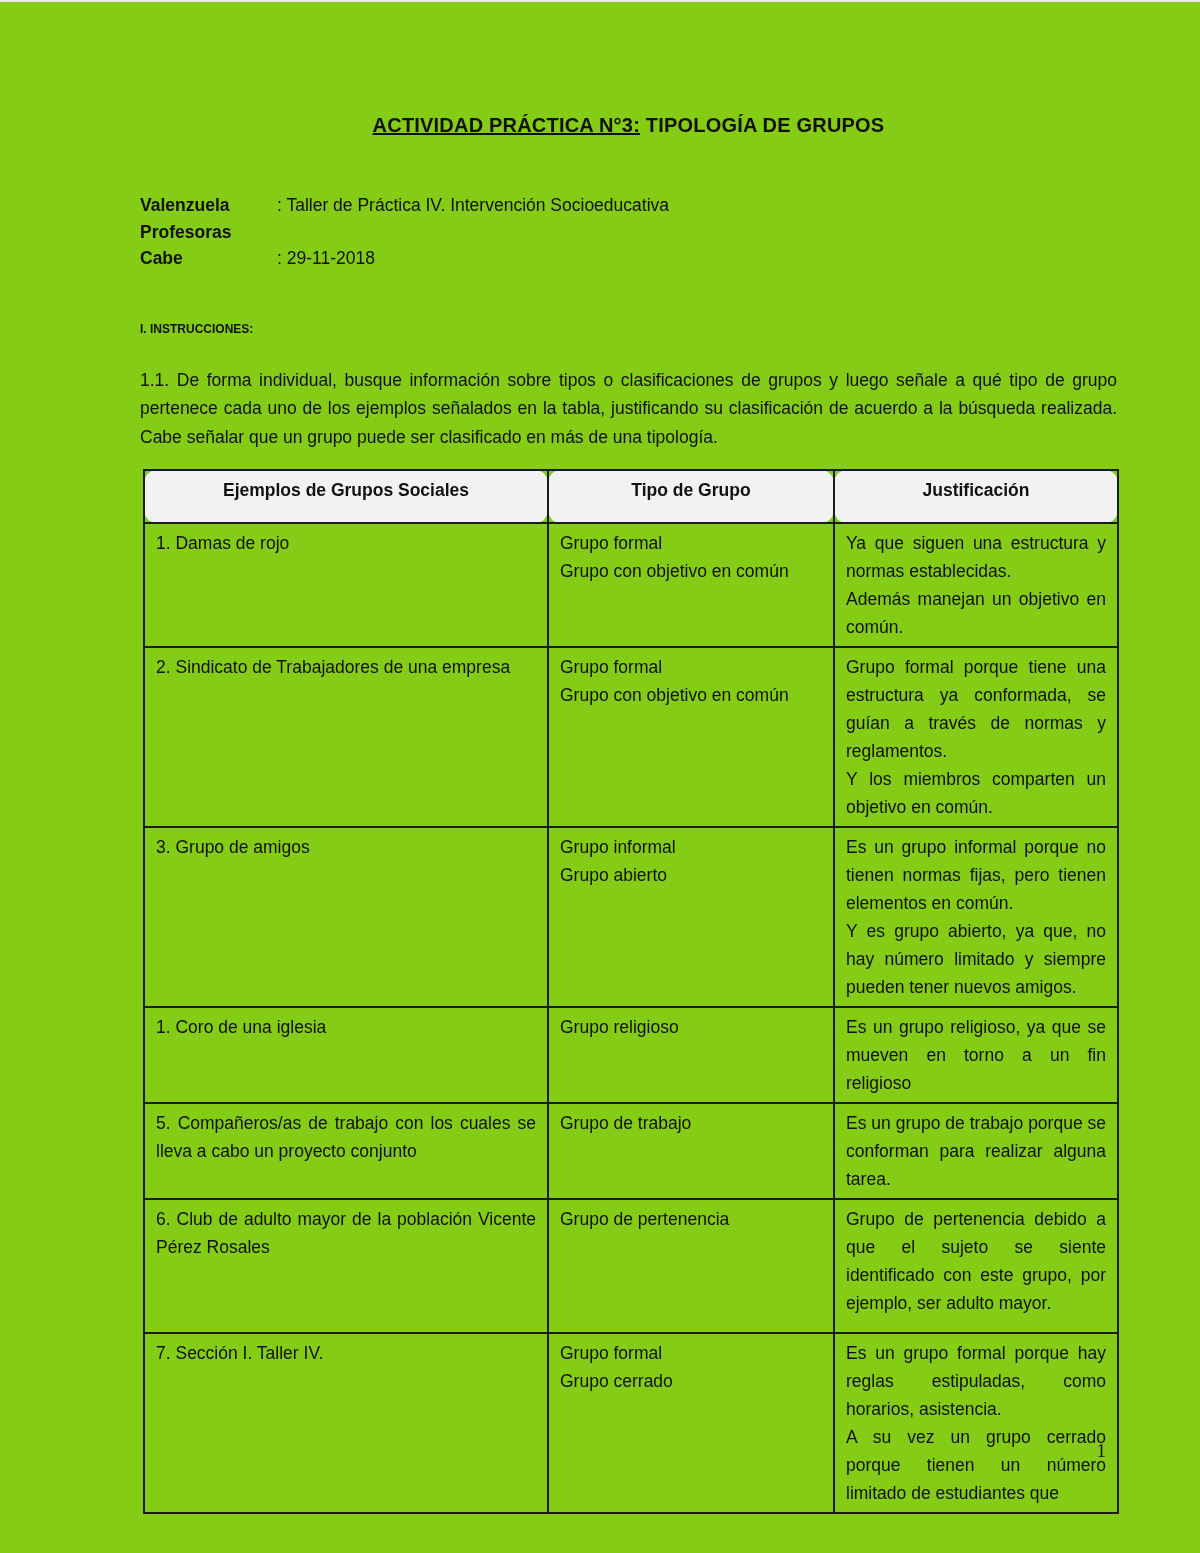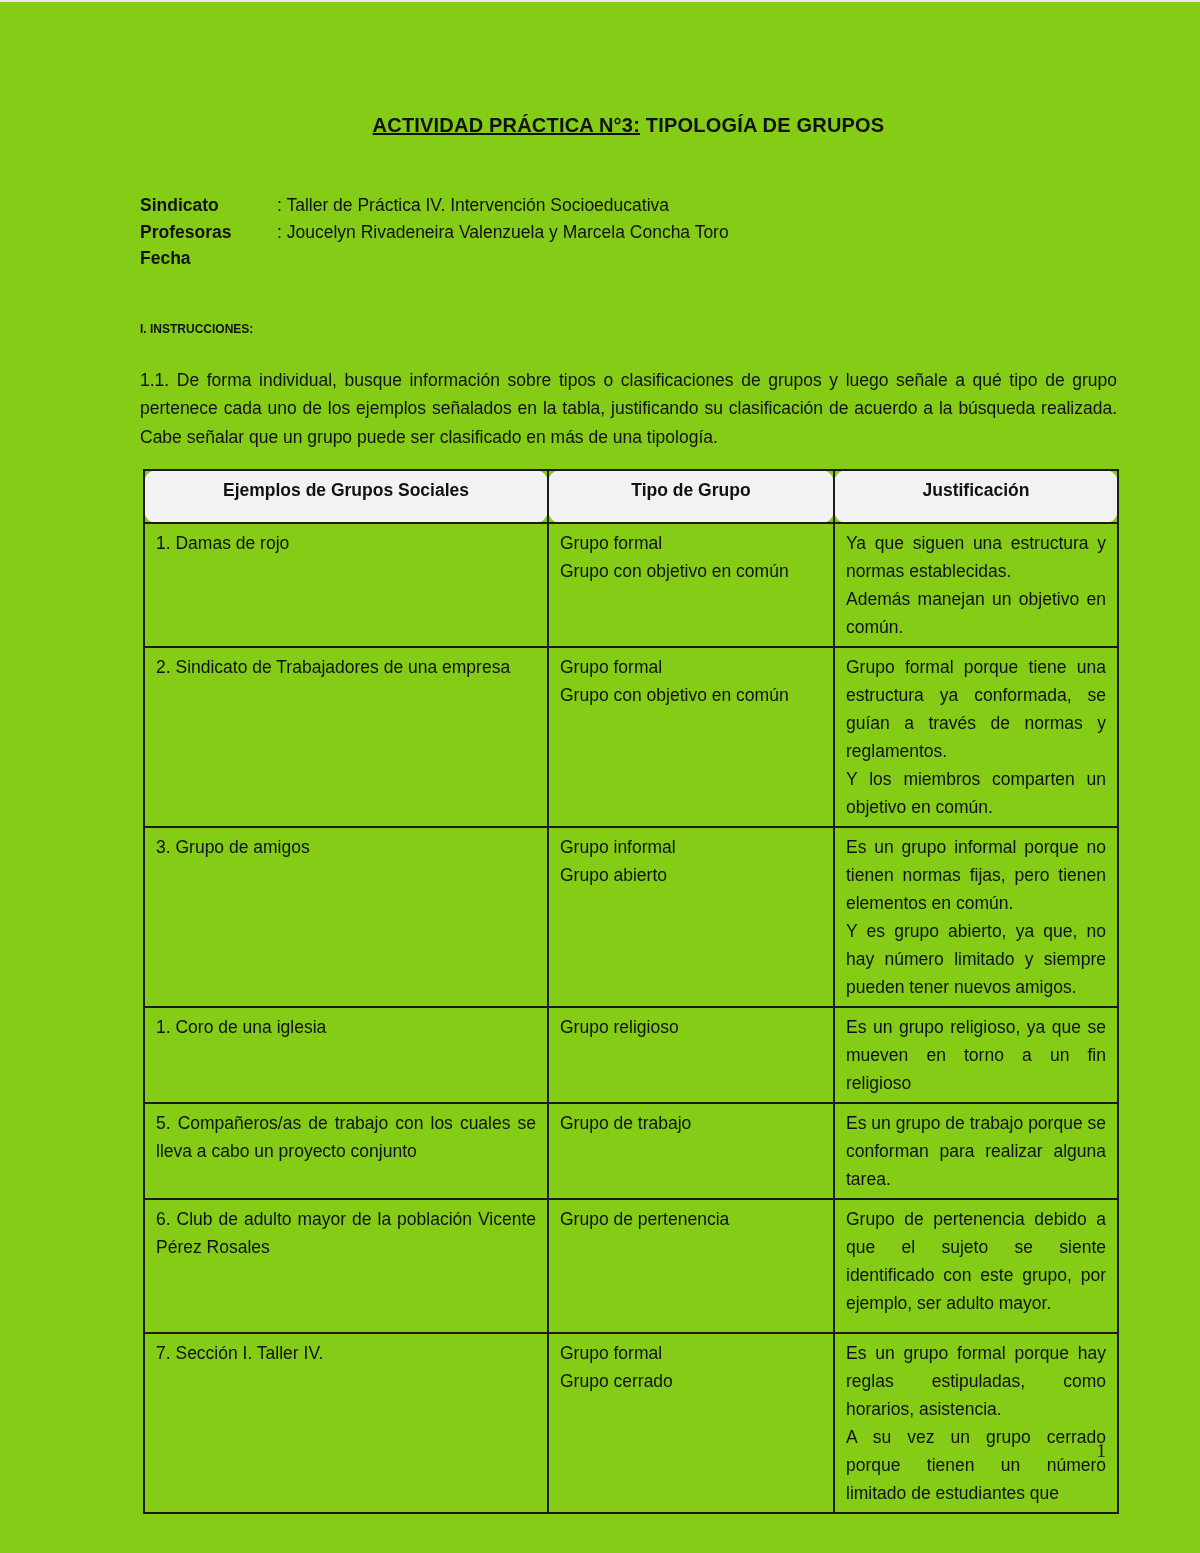--- a/index.html
+++ b/index.html
@@ -87,29 +87,29 @@
 </head>
 <body>
 
 <div class="page">
   <div class="content">
 
     <h1 class="title"><span class="u">ACTIVIDAD PRÁCTICA N°3:</span><span> TIPOLOGÍA DE GRUPOS</span></h1>
 
     <div class="meta">
       <div class="meta-row">
-        <span class="meta-label">Sindicato</span>
+        <span class="meta-label">Valenzuela</span>
         <span class="meta-value">: Taller de Práctica IV. Intervención Socioeducativa</span>
       </div>
       <div class="meta-row">
         <span class="meta-label">Profesoras</span>
-        <span class="meta-value">: Joucelyn Rivadeneira Valenzuela y Marcela Concha Toro</span>
       </div>
       <div class="meta-row">
-        <span class="meta-label">Fecha</span>
+        <span class="meta-label">Cabe</span>
+        <span class="meta-value">: 29-11-2018</span>
       </div>
     </div>
 
     <h2 class="instructions-heading">I. INSTRUCCIONES:</h2>
 
     <p class="instructions-paragraph">1.1. De forma individual, busque información sobre tipos o clasificaciones de grupos y luego señale a qué tipo de grupo pertenece cada uno de los ejemplos señalados en la tabla, justificando su clasificación de acuerdo a la búsqueda realizada. Cabe señalar que un grupo puede ser clasificado en más de una tipología.</p>
 
     <table class="groups-table">
       <colgroup>
         <col style="width:404px">

